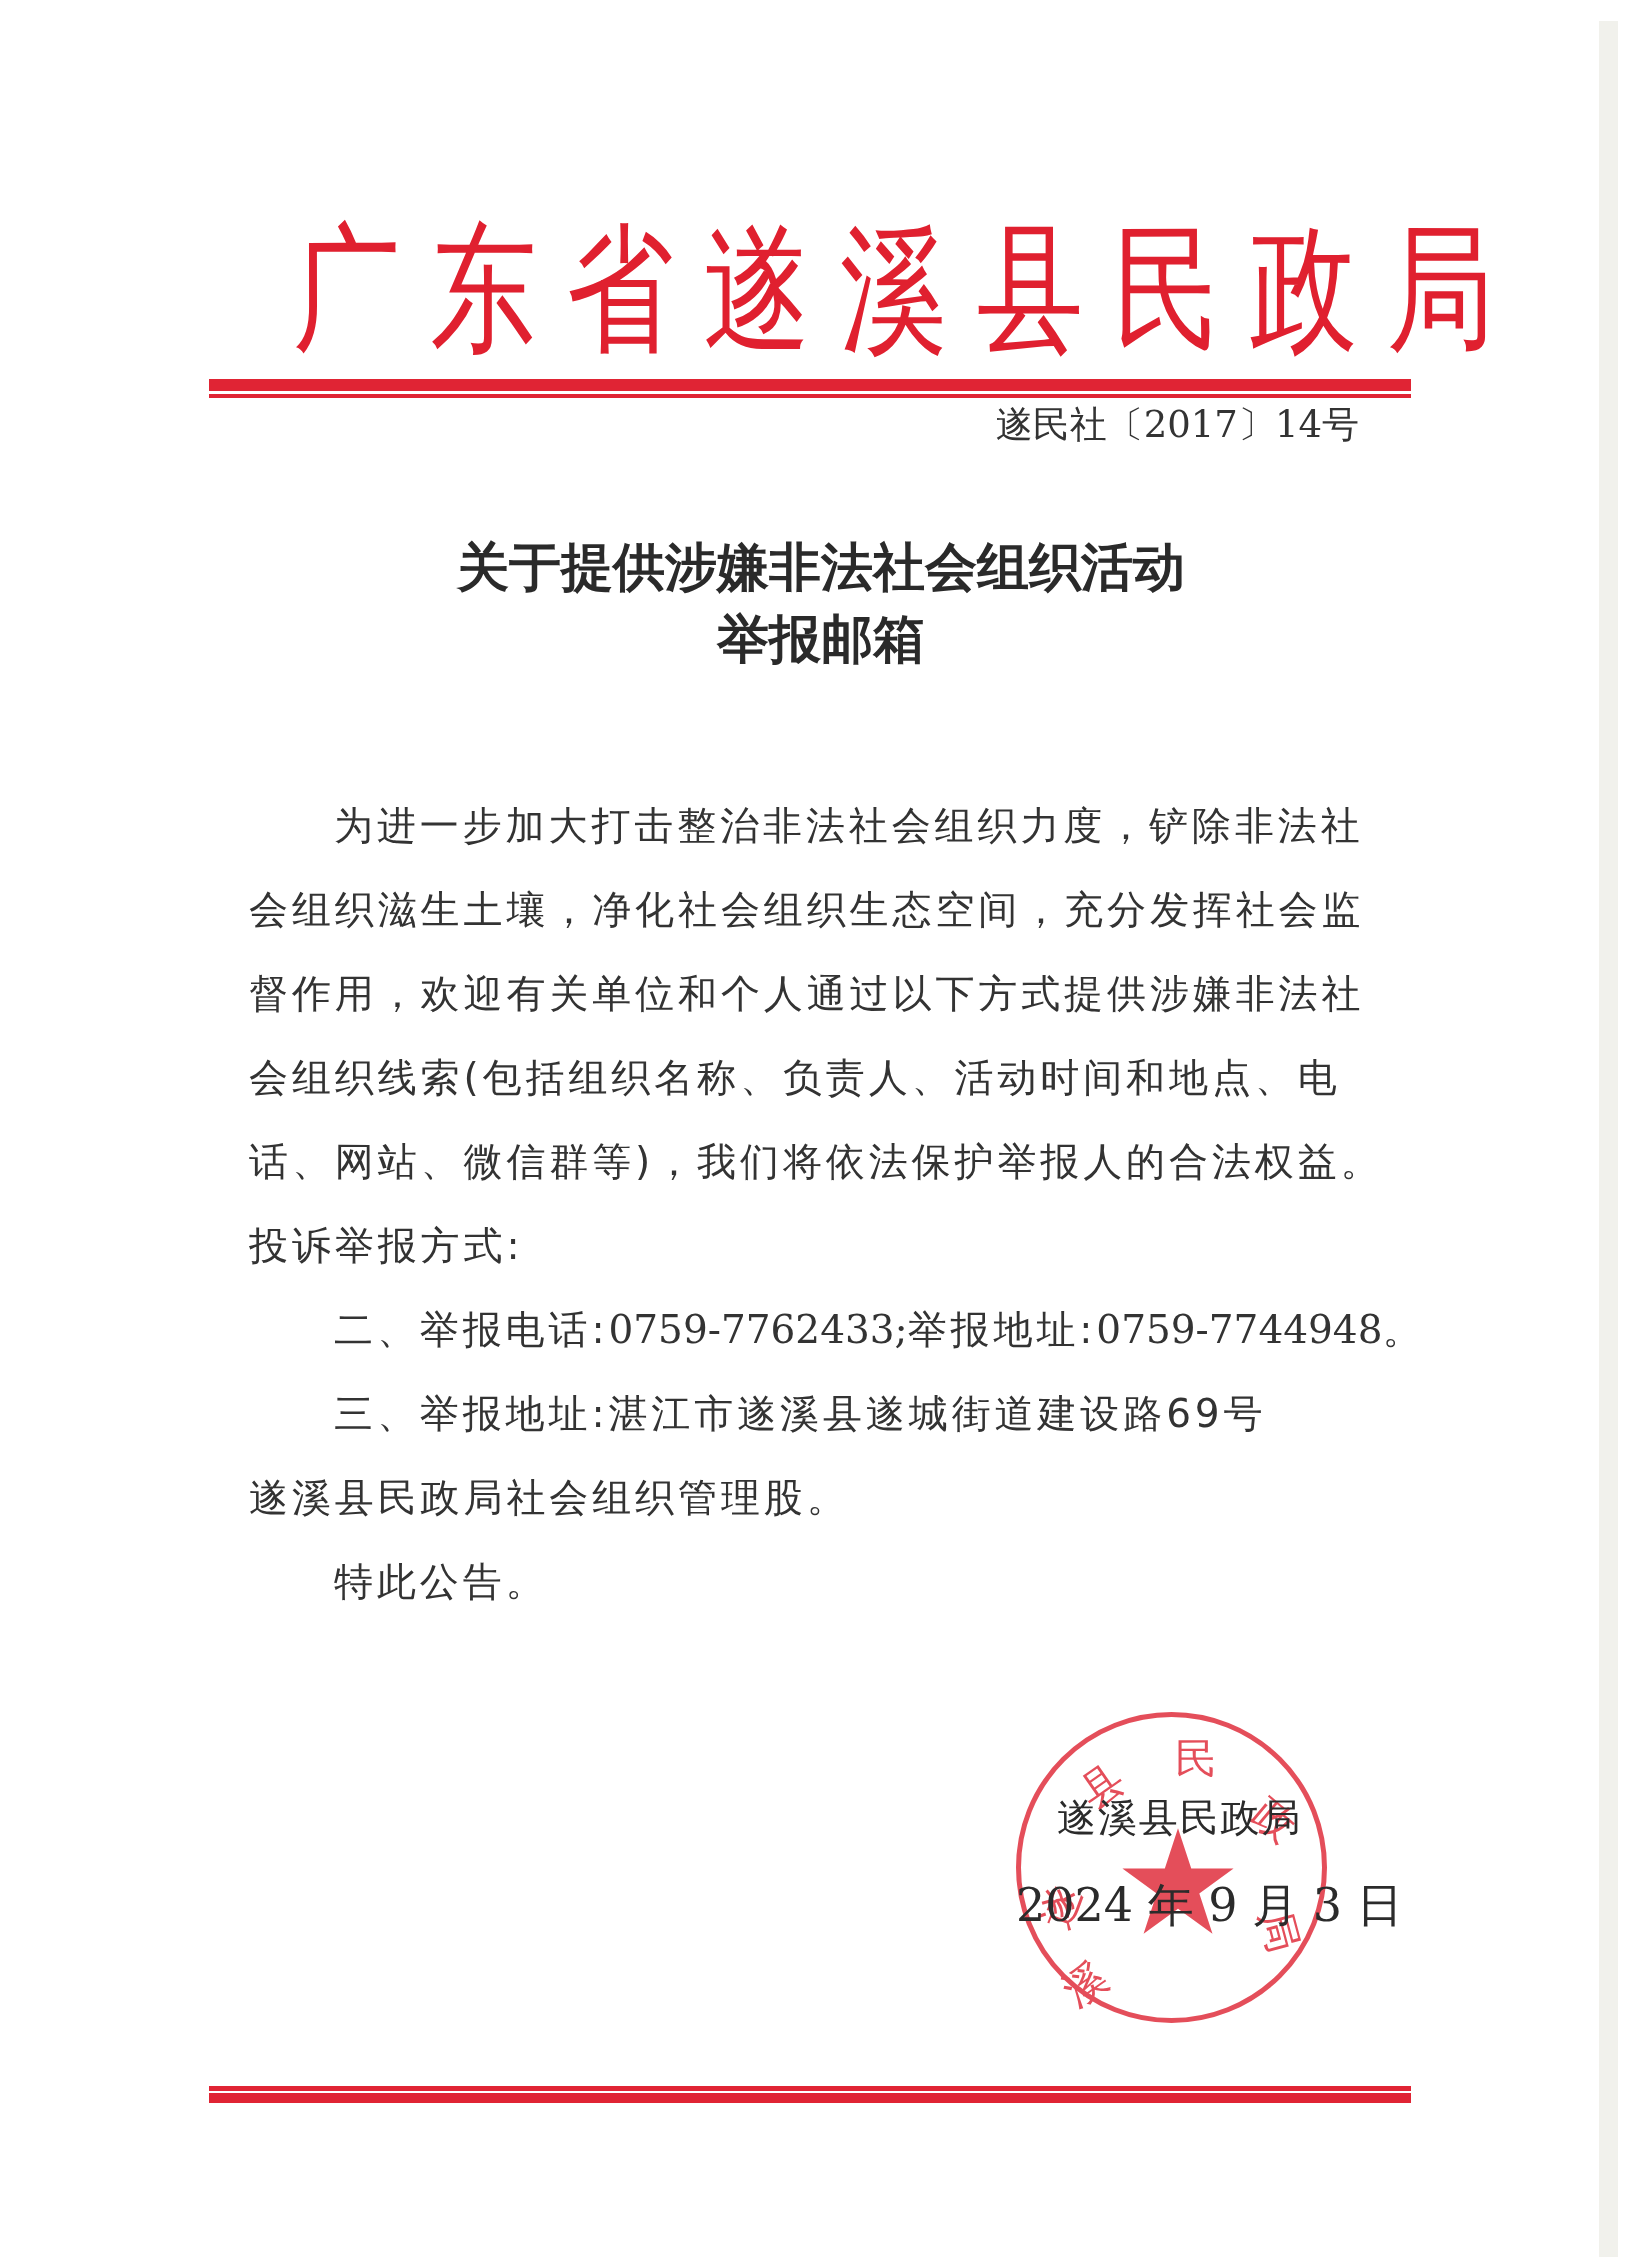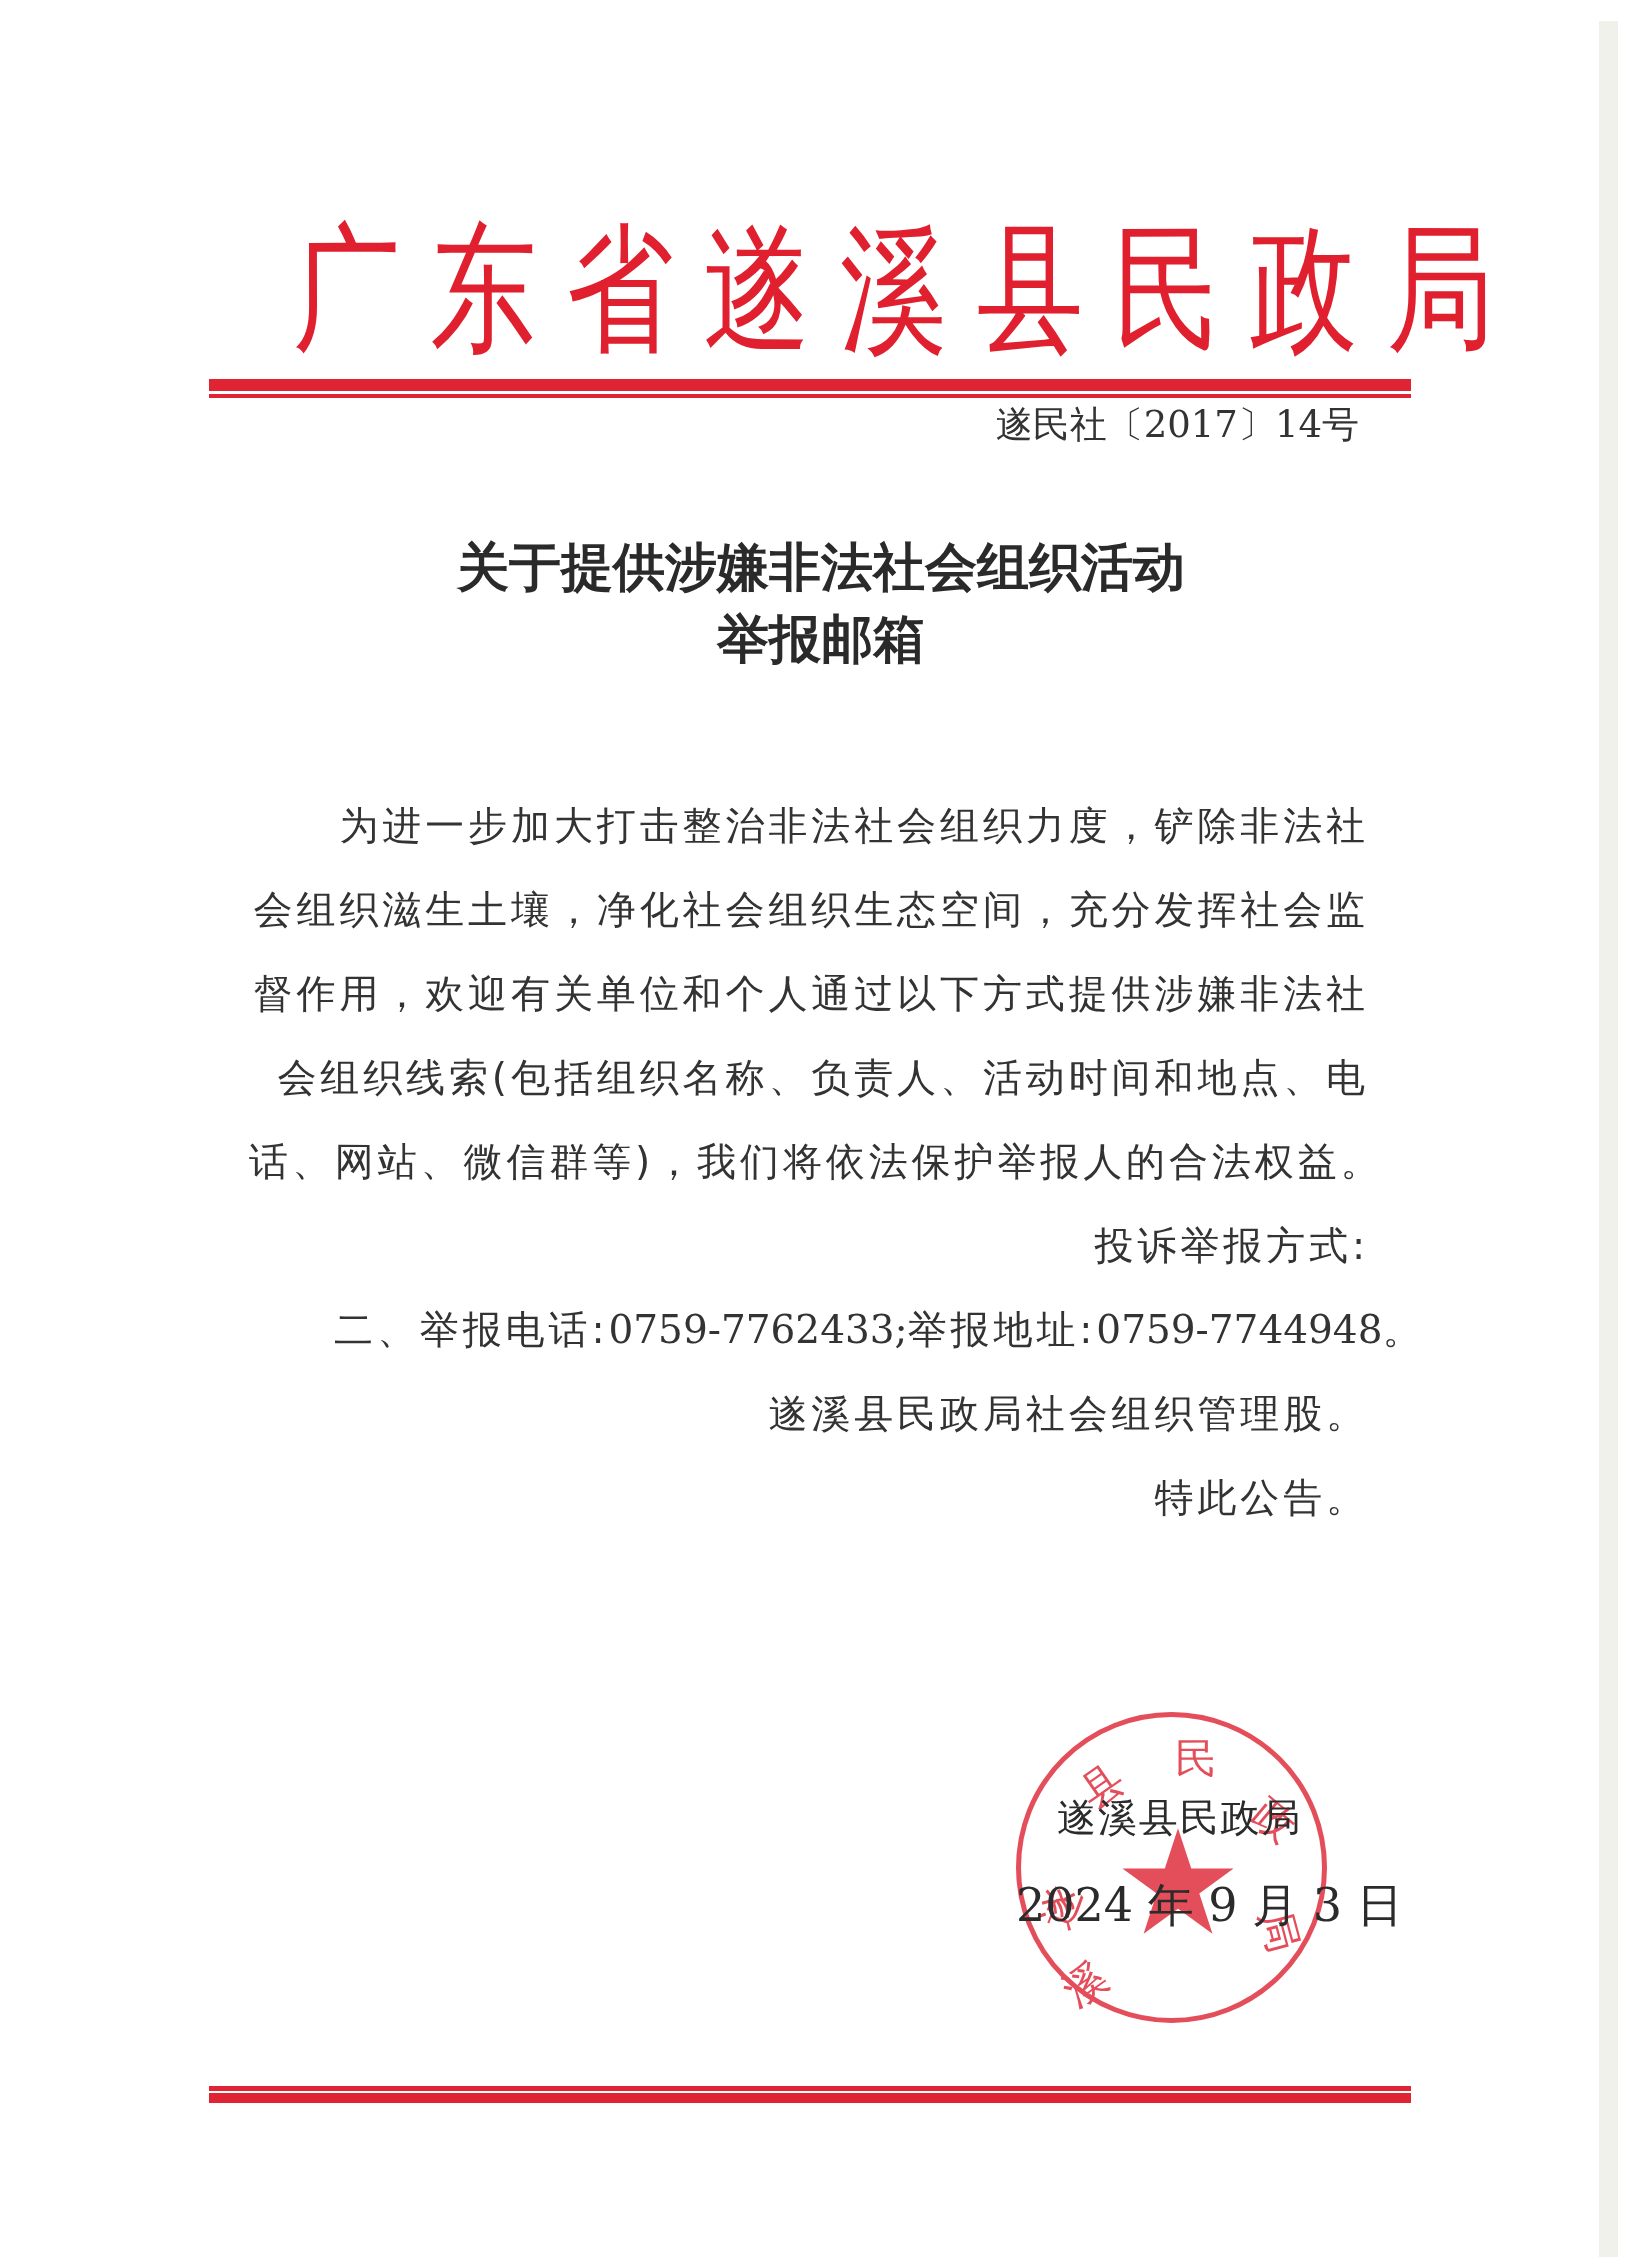--- a/index.html
+++ b/index.html
@@ -42,21 +42,20 @@
     text-align: center;
     font-family: Liberation Mono, monospace;
     font-weight: bold;
     font-size: 52px; line-height: 72px; color: #2a2a2a;
   }
   .body {
     position: absolute; left: 249px; width: 1120px; top: 784px;
     font-family: "DejaVu Sans", "Liberation Sans", sans-serif;
     font-size: 39px; line-height: 84px; color: #333;
     letter-spacing: 3.9px;
-    text-align: right;
   }
   .body p { margin: 0; white-space: nowrap; }
   .indent { padding-left: 85px; }
   .mono { font-family: "DejaVu Serif", "Liberation Serif", serif; letter-spacing: 0; }
   .stamp {
     position: absolute; left: 1016px; top: 1712px; width: 311px; height: 311px;
     border: 5.8px solid #e0303e; border-radius: 50%;
     box-sizing: border-box; opacity: 0.85;
   }
   .stamp .star {
@@ -99,20 +98,23 @@
 <div class="body">
   <p class="indent">为进一步加大打击整治非法社会组织力度，铲除非法社</p>
   <p>会组织滋生土壤，净化社会组织生态空间，充分发挥社会监</p>
   <p>督作用，欢迎有关单位和个人通过以下方式提供涉嫌非法社</p>
   <p>会组织线索(包括组织名称、负责人、活动时间和地点、电</p>
   <p>话、网站、微信群等)，我们将依法保护举报人的合法权益。</p>
   <p>投诉举报方式:</p>
   <p class="indent">
     <span>二、举报电话:</span><span class="mono">0759-7762433;</span><span>举报地址:</span><span class="mono">0759-7744948。</span>
   </p>
+  <p class="indent">
+    <span>三、举报地址:</span><span>湛江市遂溪县遂城街道建设路69号</span>
+  </p>
   <p>遂溪县民政局社会组织管理股。</p>
   <p class="indent">特此公告。</p>
 </div>
 
 <div class="stamp">
   <span class="arc-char" style="left:19.3px;top:169px;transform:rotate(-70deg);">遂</span>
   <span class="arc-char" style="left:43px;top:246px;transform:rotate(-35deg);">溪</span>
   <span class="arc-char" style="left:60px;top:48px;transform:rotate(-35deg);">县</span>
   <span class="arc-char" style="left:154px;top:21px;">民</span>
   <span class="arc-char" style="left:232px;top:82px;transform:rotate(40deg);">政</span>

